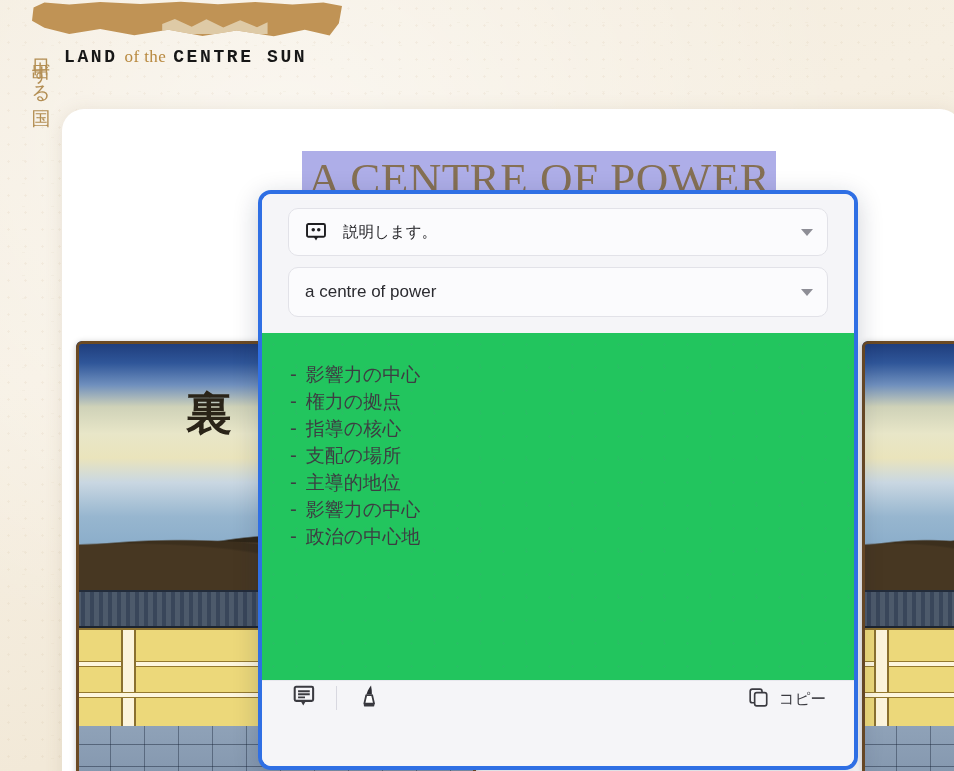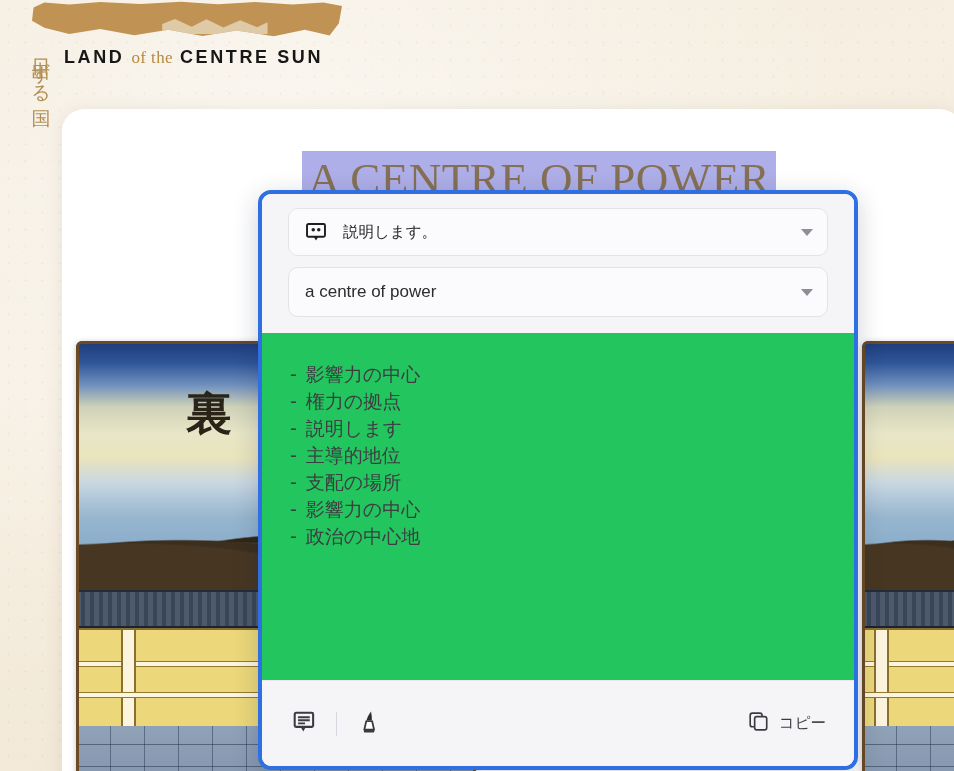--- a/index.html
+++ b/index.html
@@ -86,21 +86,21 @@
   
   .brand {
     position: absolute;
     left: 64px;
     top: 47px;
     display: flex;
     align-items: baseline;
     white-space: nowrap;
   }
   .brand-a, .brand-c {
-    font-family: Liberation Sans, sans-serif;
+    font-family: Liberation Mono, monospace;
     font-weight: bold;
     font-size: 18px;
     letter-spacing: 2.6px;
     color: #171717;
   }
   .brand-b {
     font-family: "Liberation Serif", serif;
     font-size: 17px;
     color: #b8893f;
     margin: 0 7px;
@@ -323,21 +323,21 @@
   }
   .result-item .dash { margin-right: 9px; color: #3d3d42; }
 
   
   .dialog-foot {
     flex: 0 0 auto;
     height: 86px;
     background: #f5f5f8;
     border-top: 1px solid #e8e8ee;
     display: flex;
-    align-items: center;
+    align-items: flex-start;
     padding: 0 22px 0 26px;
   }
 
   .foot-left { display: flex; align-items: center; gap: 14px; }
   .foot-right { margin-left: auto; display: flex; align-items: center; gap: 16px; }
 
   .tool-btn {
     width: 34px; height: 34px;
     display: flex; align-items: center; justify-content: center;
     cursor: pointer;
@@ -450,27 +450,27 @@
 
     <div class="dialog-body">
       <ul class="result-list">
         <li class="result-item">
           <span class="dash">-</span><span>影響力の中心</span>
         </li>
         <li class="result-item">
           <span class="dash">-</span><span>権力の拠点</span>
         </li>
         <li class="result-item">
-          <span class="dash">-</span><span>説明します</span>
+          <span class="dash">-</span><span>指導の核心</span>
+        </li>
+        <li class="result-item">
+          <span class="dash">-</span><span>支配の場所</span>
         </li>
         <li class="result-item">
           <span class="dash">-</span><span>主導的地位</span>
-        </li>
-        <li class="result-item">
-          <span class="dash">-</span><span>支配の場所</span>
         </li>
         <li class="result-item">
           <span class="dash">-</span><span>影響力の中心</span>
         </li>
         <li class="result-item">
           <span class="dash">-</span><span>政治の中心地</span>
         </li>
       </ul>
     </div>
 

